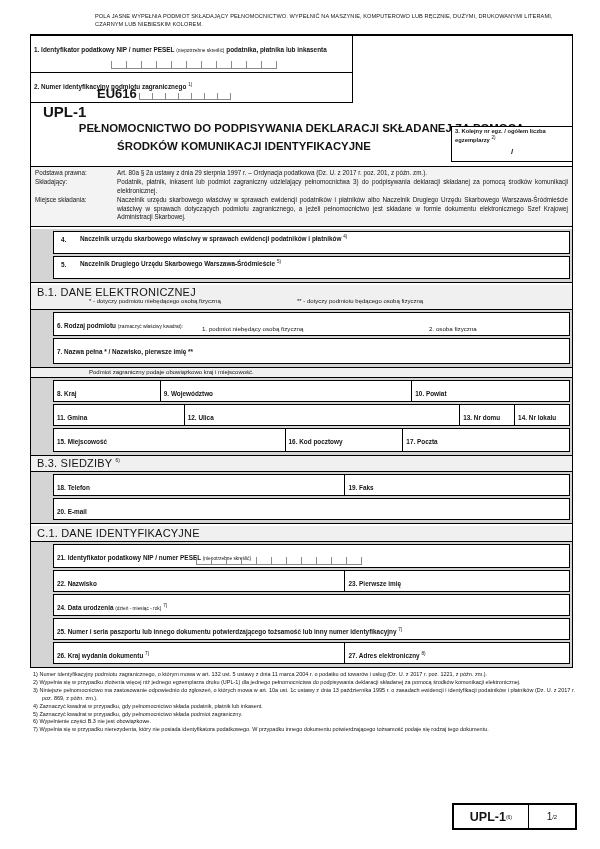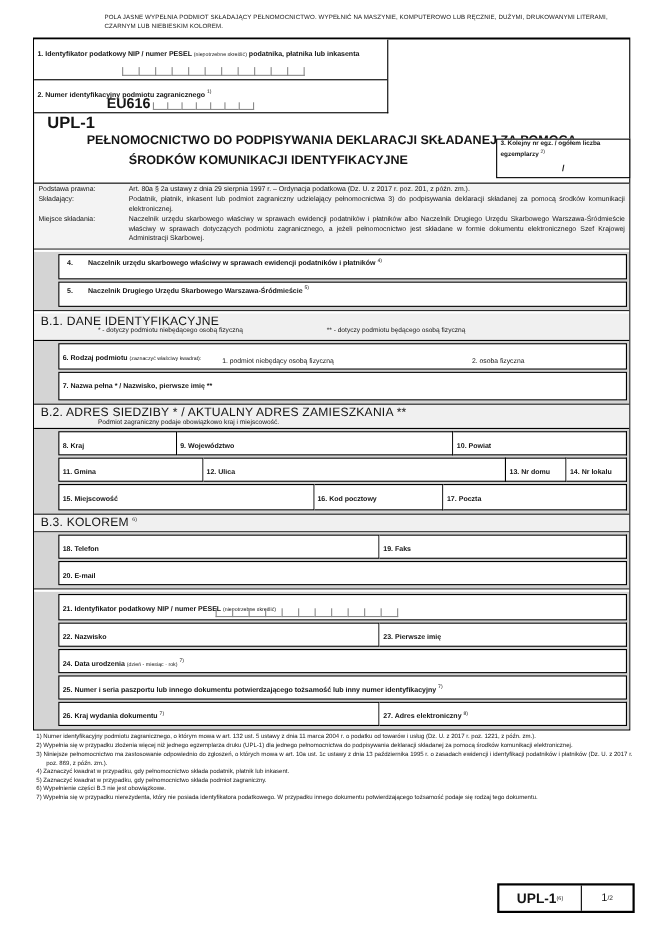--- a/index.html
+++ b/index.html
@@ -167,21 +167,21 @@
           <span>Naczelnik Drugiego Urzędu Skarbowego Warszawa-Śródmieście</span>
           <span class="sup">5)</span>
         </span>
       </div>
     </div>
 
     <div class="gap2"></div>
 
 
     <div class="sub-head">
-      <div class="sub-title">B.1. DANE IDENTYFIKACYJNE</div>
+      <div class="sub-title">B.1. DANE ELEKTRONICZNEJ</div>
       <div class="legend-row">
         <span class="legend1">* - dotyczy podmiotu niebędącego osobą fizyczną</span>
         <span class="legend2">** - dotyczy podmiotu będącego osobą fizyczną</span>
       </div>
     </div>
     <div class="sec-body">
       <div class="frow">
         <div class="fcell h24" style="width:518px;">
           <span class="flabel">
             <span>6. Rodzaj podmiotu</span>
@@ -192,21 +192,20 @@
         </div>
       </div>
       <div class="frow" style="margin-bottom:0;">
         <div class="fcell h26" style="width:518px;">
           <span class="flabel">7. Nazwa pełna * / Nazwisko, pierwsze imię **</span>
         </div>
       </div>
     </div>
 
     <div class="sub-head">
-      <div class="sub-title">B.2. ADRES SIEDZIBY * / AKTUALNY ADRES ZAMIESZKANIA **</div>
       <div class="sub-sub">Podmiot zagraniczny podaje obowiązkowo kraj i miejscowość.</div>
     </div>
     <div class="sec-body">
       <div class="frow">
         <div class="fcell h22" style="width:108px;">
           <span class="flabel">8. Kraj</span>
         </div>
         <div class="fcell h22" style="width:252px;">
           <span class="flabel">9. Województwo</span>
         </div>
@@ -236,21 +235,21 @@
           <span class="flabel">16. Kod pocztowy</span>
         </div>
         <div class="fcell h24" style="width:167px;">
           <span class="flabel">17. Poczta</span>
         </div>
       </div>
     </div>
 
     <div class="sub-head">
       <div class="sub-title">
-        <span>B.3. KOLOREM</span>
+        <span>B.3. SIEDZIBY</span>
         <span class="sup">6)</span>
       </div>
     </div>
     <div class="sec-body">
       <div class="frow">
         <div class="fcell h22" style="width:293px;">
           <span class="flabel">18. Telefon</span>
         </div>
         <div class="fcell h22" style="width:225px;">
           <span class="flabel">19. Faks</span>
@@ -259,20 +258,23 @@
       <div class="frow" style="margin-bottom:0;">
         <div class="fcell h22" style="width:518px;">
           <span class="flabel">20. E-mail</span>
         </div>
       </div>
     </div>
 
     <div class="gap2"></div>
 
 
+    <div class="sub-head">
+      <div class="sub-title">C.1. DANE IDENTYFIKACYJNE</div>
+    </div>
     <div class="sec-body nb">
       <div class="frow">
         <div class="fcell h24" style="width:518px;">
           <span class="flabel">
             <span>21. Identyfikator podatkowy NIP / numer PESEL</span>
             <span class="fnote">(niepotrzebne skreślić)</span>
           </span>
           <span class="comb c21-comb">
             <span class="cc"></span>
               <span class="cc"></span>

